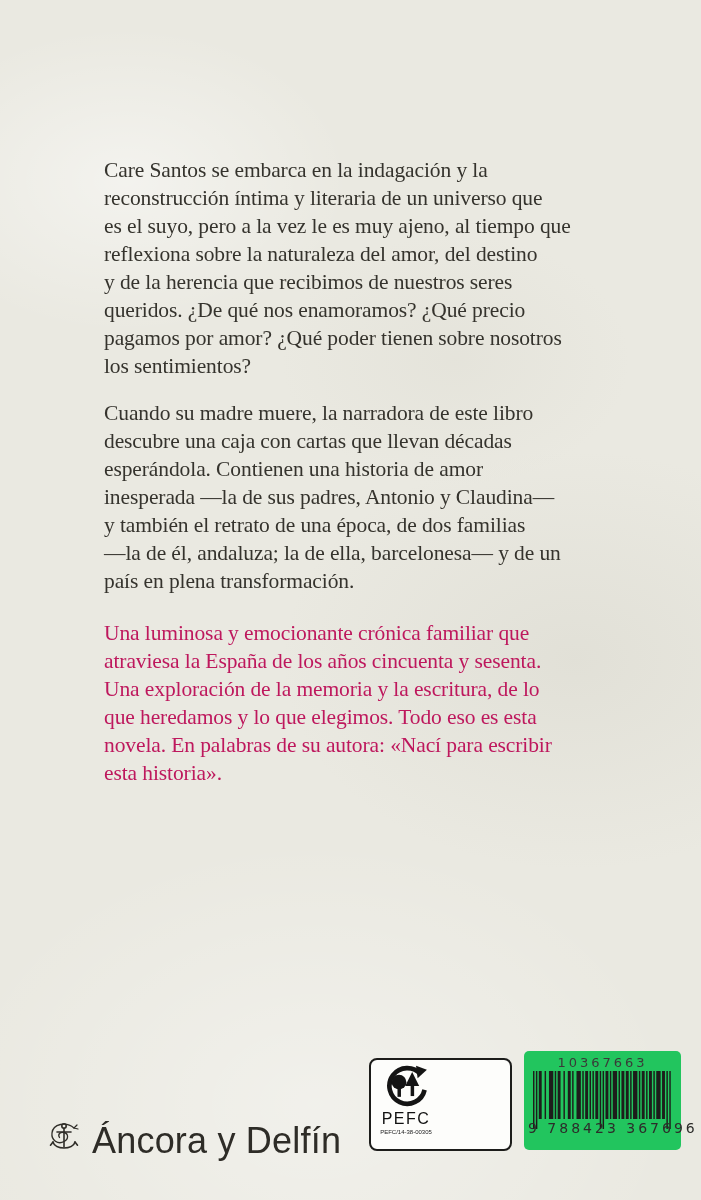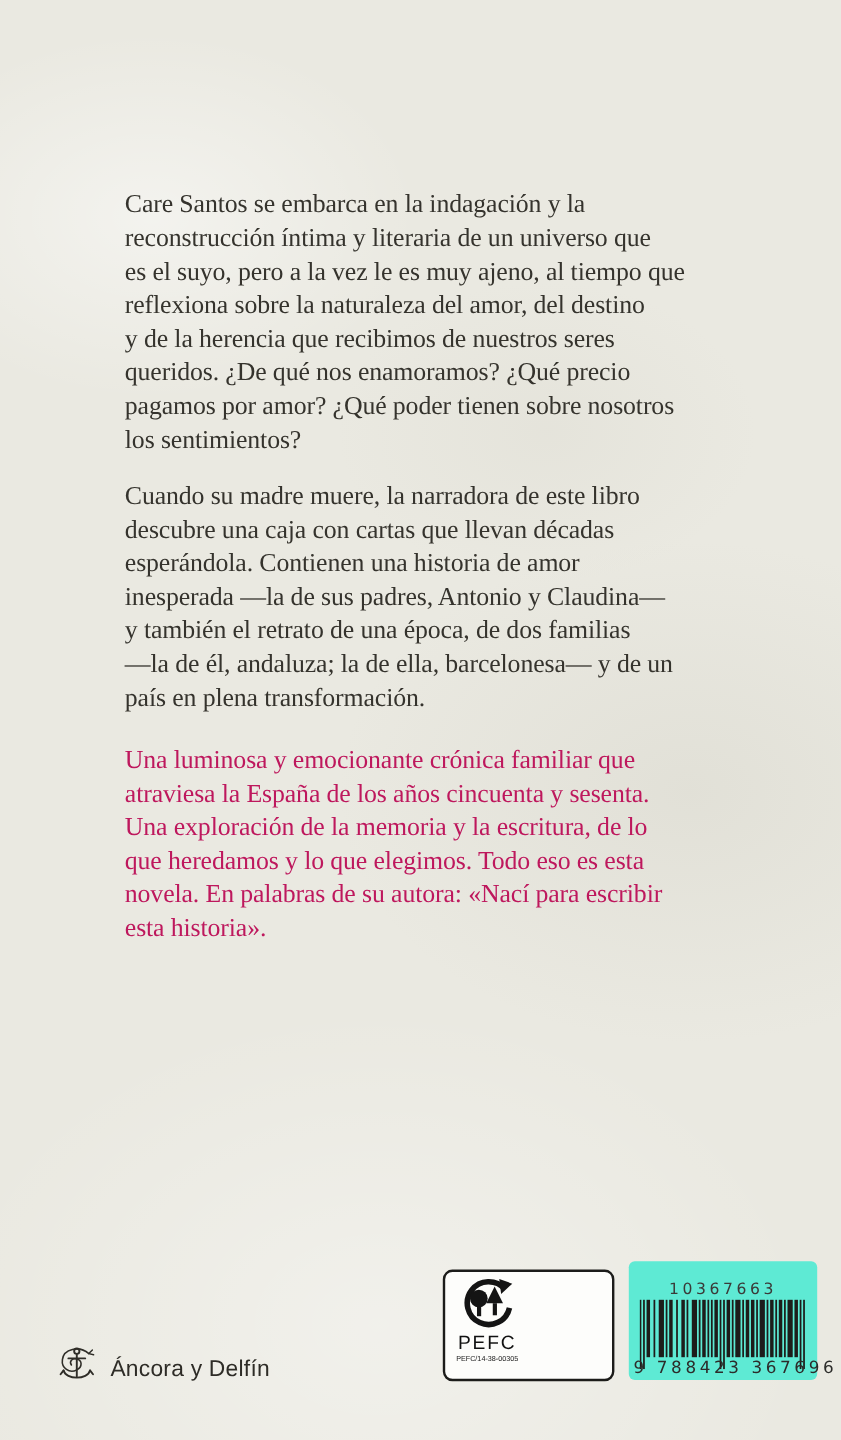--- a/index.html
+++ b/index.html
@@ -47,21 +47,21 @@
   .publisher {
     position: absolute;
     left: 44px;
     top: 80px;
     display: flex;
     align-items: center;
     gap: 8px;
   }
   .publisher-name {
     font-family: "Liberation Sans", sans-serif;
-    font-size: 19px;
+    font-size: 36px;
     letter-spacing: 0.2px;
     color: #2e2c27;
   }
   .pefc-box {
     position: absolute;
     left: 369px;
     top: 18px;
     width: 143px;
     height: 93px;
     box-sizing: border-box;
@@ -114,26 +114,26 @@
     font-weight: bold;
     margin-top: 9px;
   }
   .barcode-box {
     position: absolute;
     left: 524px;
     top: 11px;
     width: 157px;
     height: 99px;
     box-sizing: border-box;
-    background: #5eead4;
+    background: #22c55e;
     border-radius: 5px;
     display: flex;
     flex-direction: column;
     align-items: center;
-    padding-top: 16px;
+    padding-top: 4px;
     font-family: "DejaVu Sans", sans-serif;
   }
   .barcode-top-number {
     font-size: 13px;
     letter-spacing: 3px;
     color: #3a3a38;
   }
   .barcode-bars {
     margin-top: 1px;
   }

